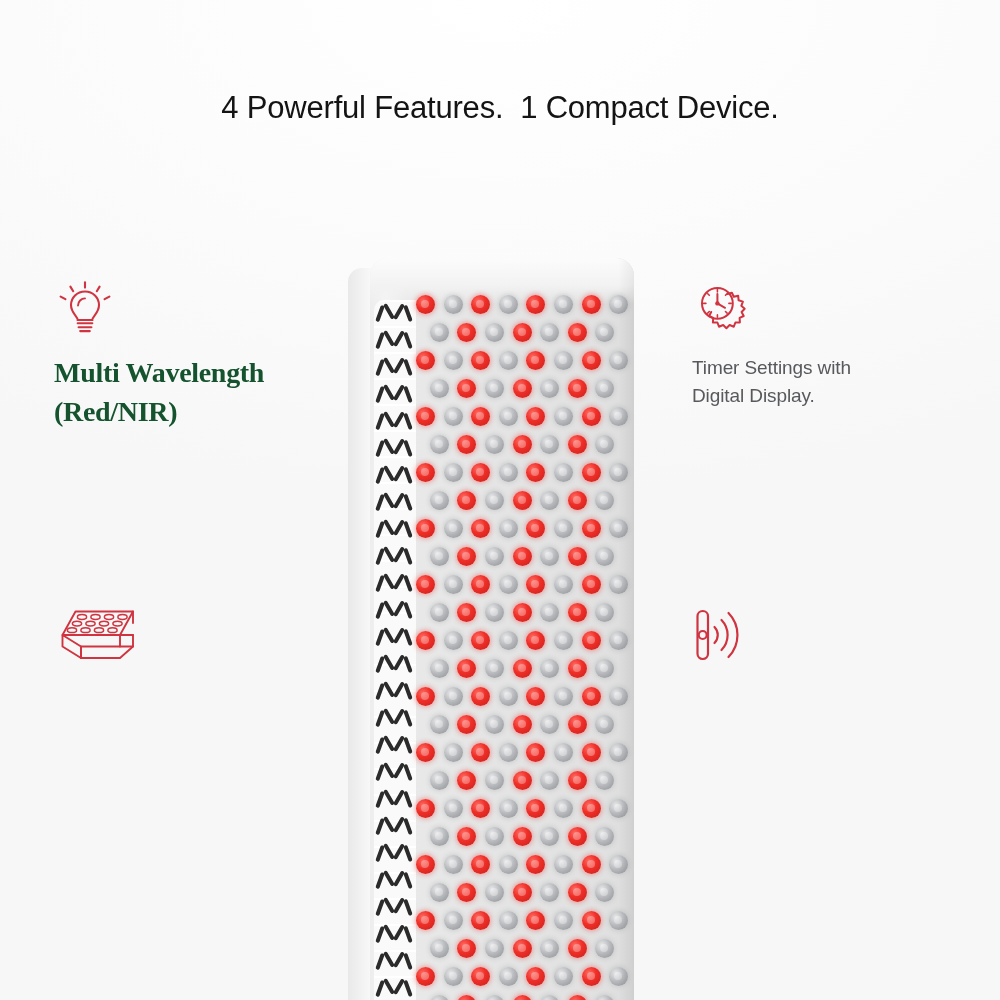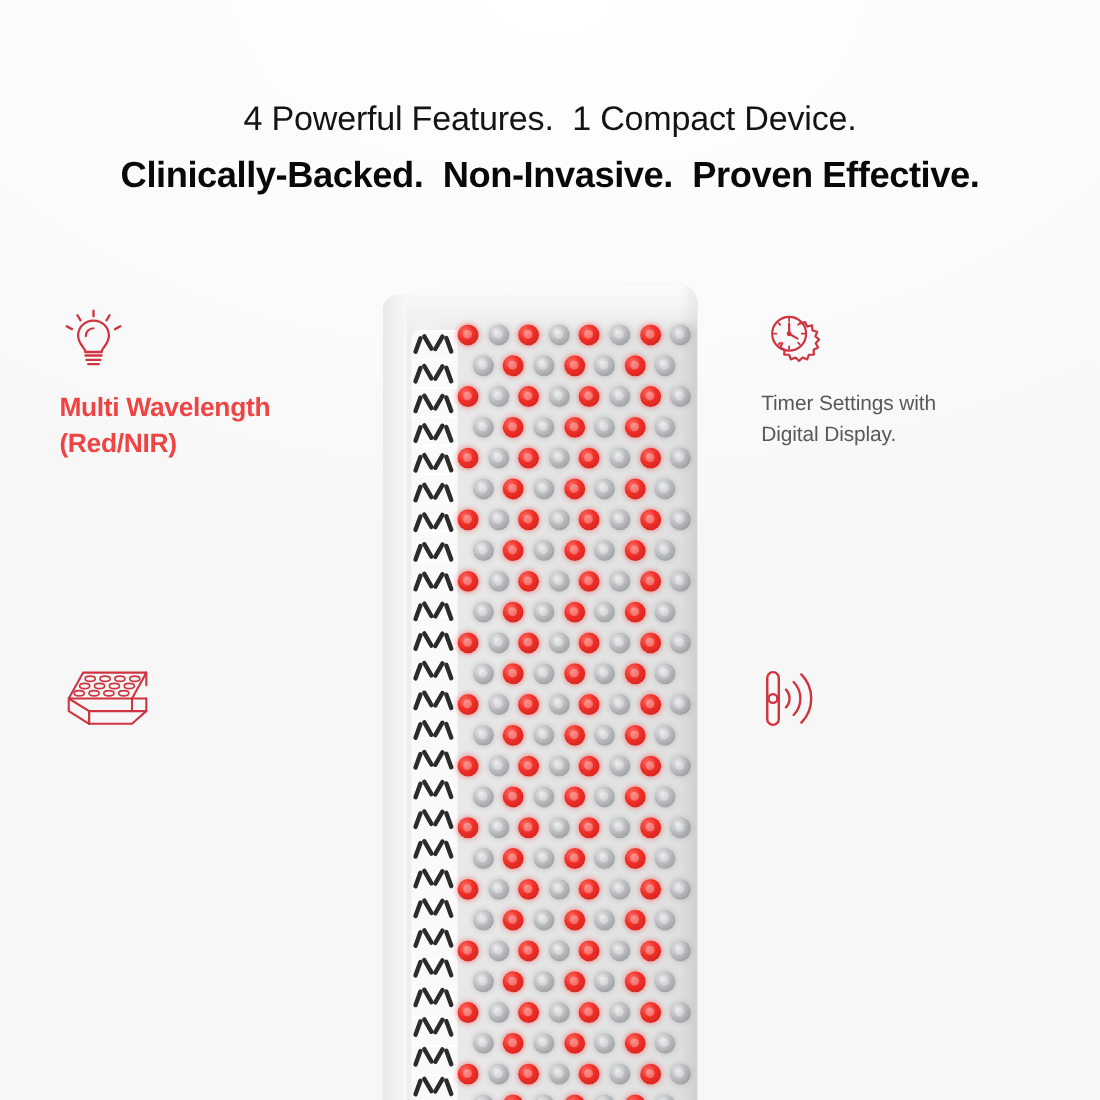--- a/index.html
+++ b/index.html
@@ -50,26 +50,27 @@
   .feature.right { left:692px; }
   .feature.row1  { top:278px; }
   .feature.row2  { top:605px; }
 
   .feature-icon {
     height:62px;
     margin-bottom:14px;
     display:block;
   }
   .feature-title {
-    font-size:24px;
+    font-size:28px;
     font-weight:700;
-    color:#ef4444;
+    color:#14532d;
     line-height:1.38;
     letter-spacing:-0.3px;
     margin-bottom:8px;
+    font-family:Liberation Serif, serif;
   }
   .feature-desc {
     font-size:19px;
     font-weight:400;
     color:#57595c;
     line-height:1.45;
     letter-spacing:-0.1px;
     white-space:pre-line;
   }
 
@@ -178,21 +179,20 @@
     right:0; top:0; width:16px; height:100%;
     background:linear-gradient(to right, rgba(0,0,0,0) 0%, rgba(0,0,0,0.06) 100%);
     pointer-events:none;
   }
 </style>
 </head>
 <body>
 
 <div class="headline">
   <div class="headline-line1">4 Powerful Features.  1 Compact Device.</div>
-  <div class="headline-line2">Clinically-Backed.  Non-Invasive.  Proven Effective.</div>
 </div>
 
 <div class="feature left row1">
   <span class="feature-icon">
     <svg width="62" height="62" viewBox="0 0 62 62" fill="none" stroke="#cf3440" stroke-width="2.1" stroke-linecap="round">
       <path d="M31 13.5 c-8.0 0 -14 6.1 -14 13.6 c0 5.1 2.6 8.2 4.6 10.7 c1.3 1.6 2.1 2.7 2.1 4.2 h14.6 c0 -1.5 0.8 -2.6 2.1 -4.2 c2.0 -2.5 4.6 -5.6 4.6 -10.7 c0 -7.5 -6.0 -13.6 -14 -13.6 z"></path>
       <path d="M24 27.6 c0 -4.0 3.2 -7.2 7.0 -7.2" stroke-width="1.9"></path>
       <path d="M23.7 45.2 h14.6"></path>
       <path d="M24.6 49.2 h12.8"></path>
       <path d="M26.2 53.1 h9.6"></path>

